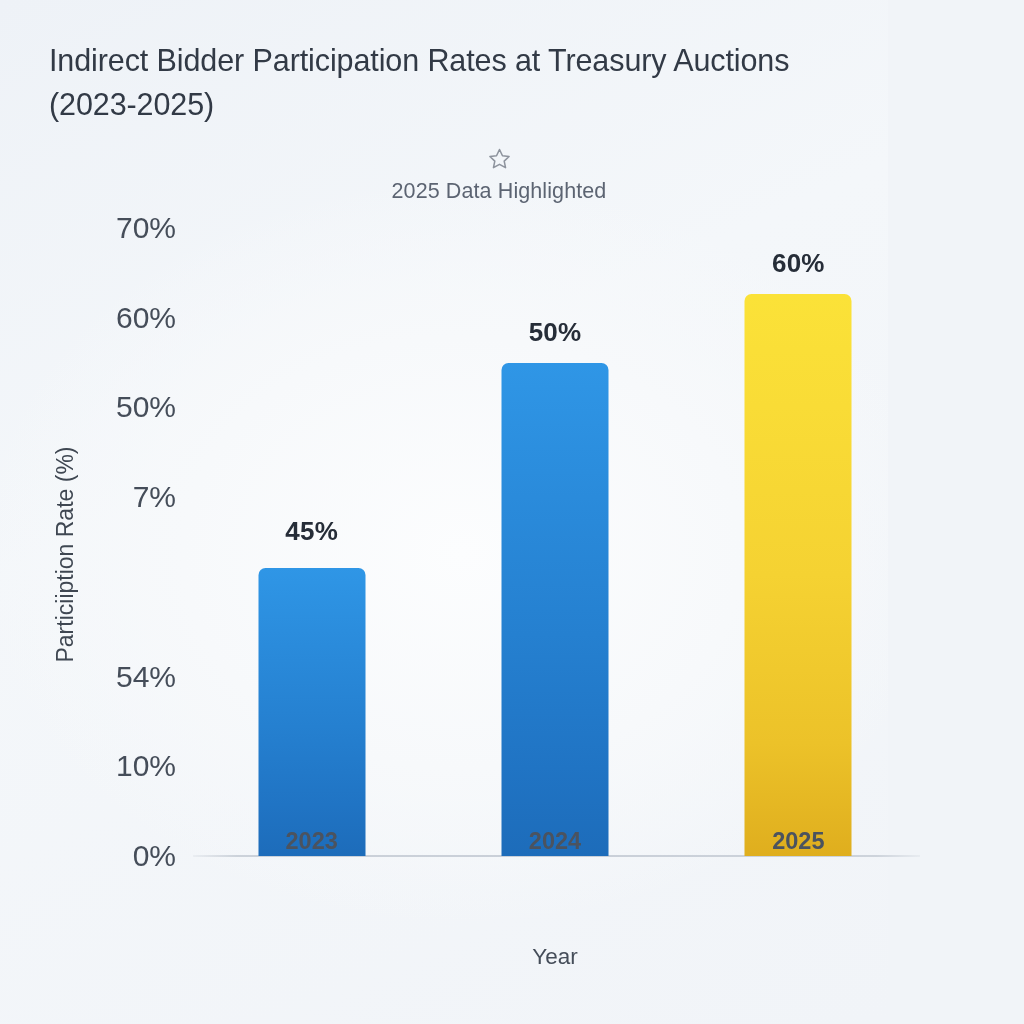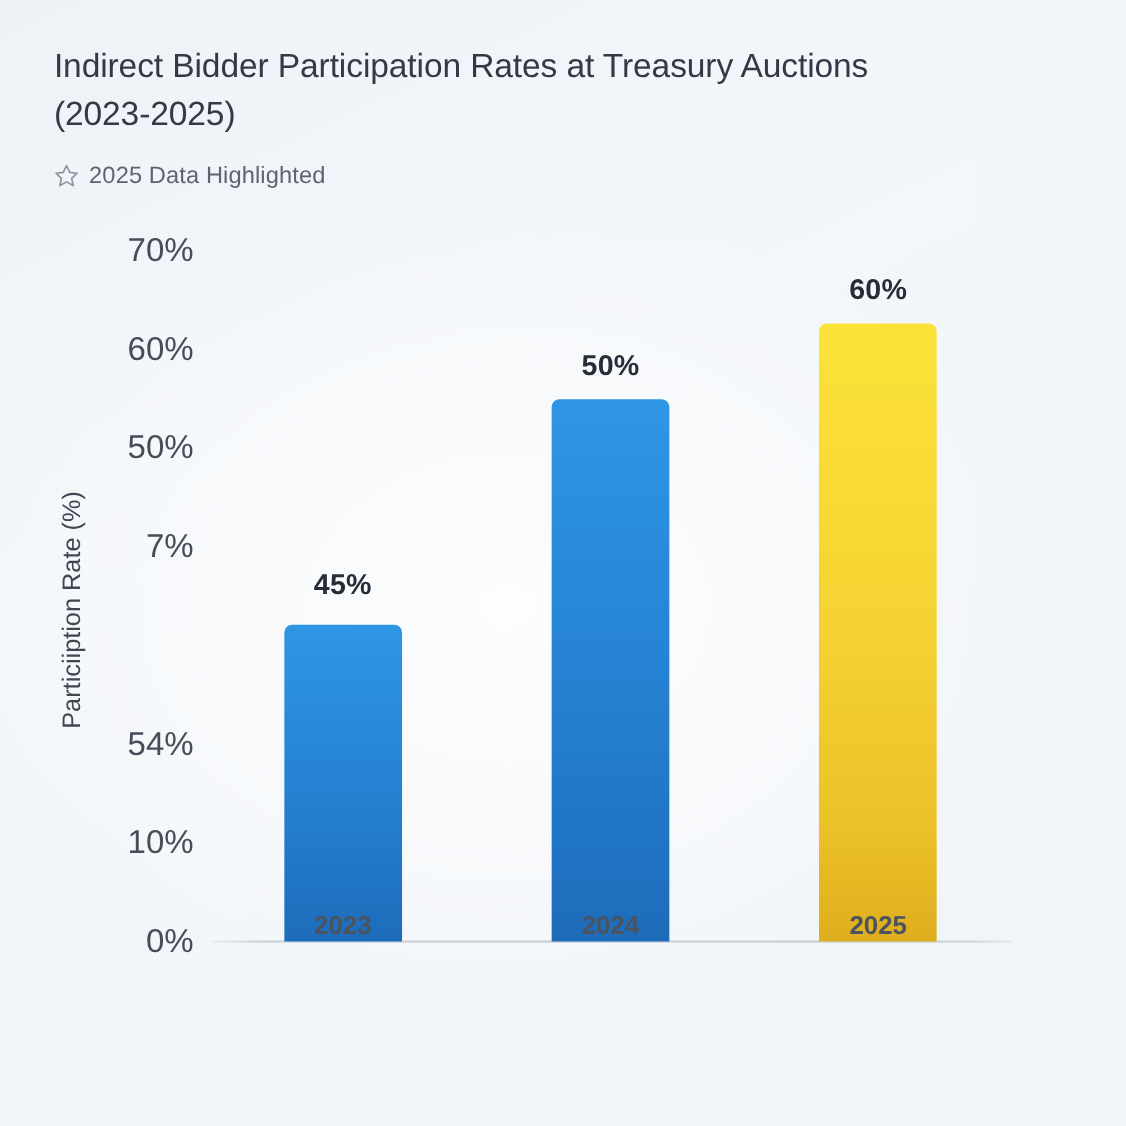--- a/index.html
+++ b/index.html
@@ -38,20 +38,21 @@
     color: #323a46;
     letter-spacing: -0.1px;
     white-space: pre-line;
     margin: 0;
   }
   #subtitle-row {
     display: flex;
     align-items: center;
     gap: 9px;
     margin-top: 21px;
+    flex-direction: column;
   }
   #star-icon {
     width: 23px;
     height: 23px;
     display: block;
     flex: none;
   }
   #subtitle-text {
     font-size: 21.5px;
     color: #5c6472;
@@ -220,14 +221,15 @@
         <div class="bar yellow" style="height: 562px;"></div>
         <div class="bar-value" style="bottom: 577px;">60%</div>
       </div>
     </div>
 
   <div id="x-labels">
       <div class="x-tick" style="left: 0px; width: 243.333px;">2023</div>
       <div class="x-tick" style="left: 243.333px; width: 243.333px;">2024</div>
       <div class="x-tick" style="left: 486.667px; width: 243.333px;">2025</div>
     </div>
+  <div id="x-axis-title">Year</div>
 
 </div>
 
 </body></html>

